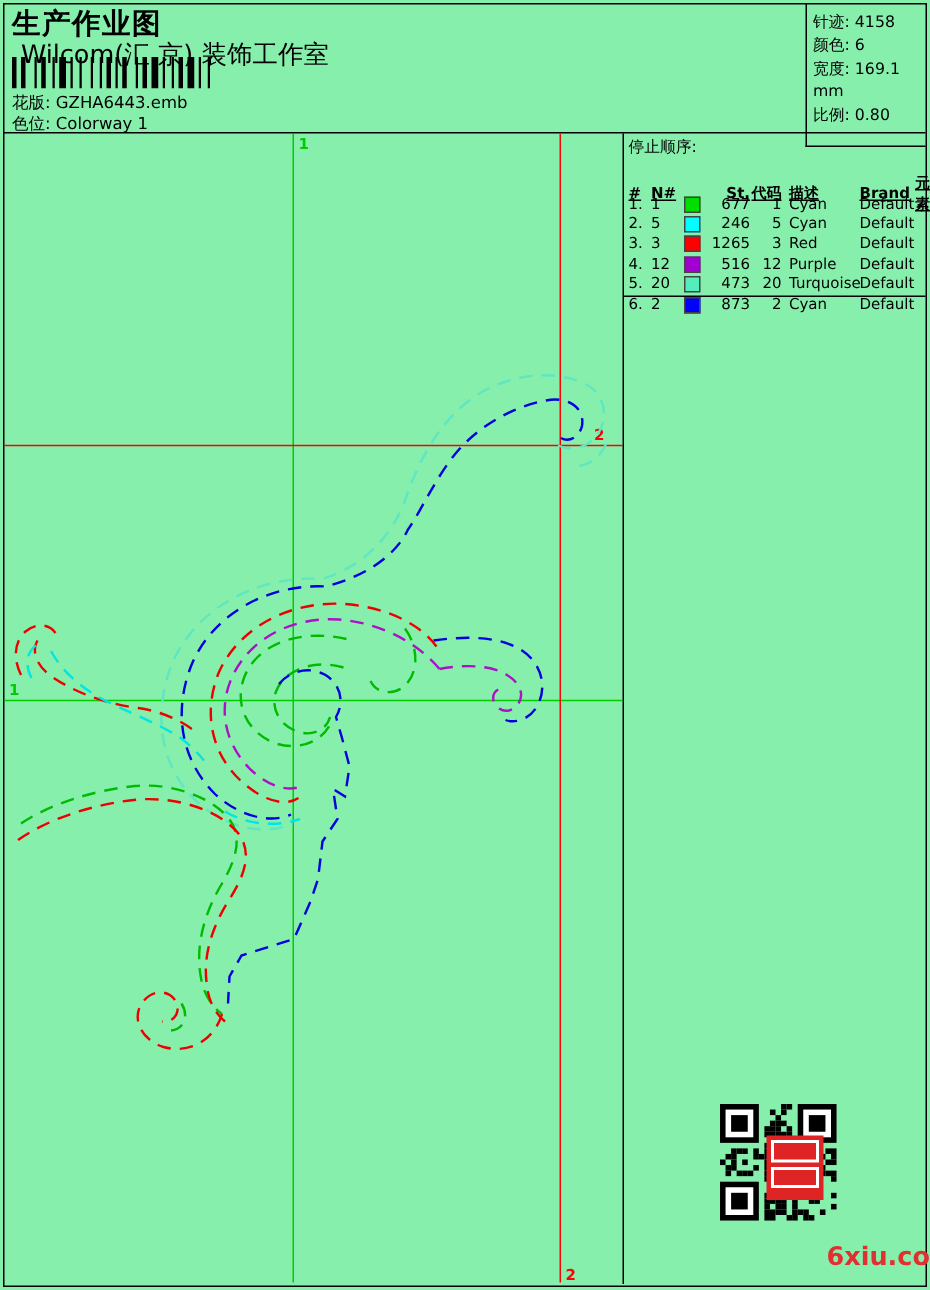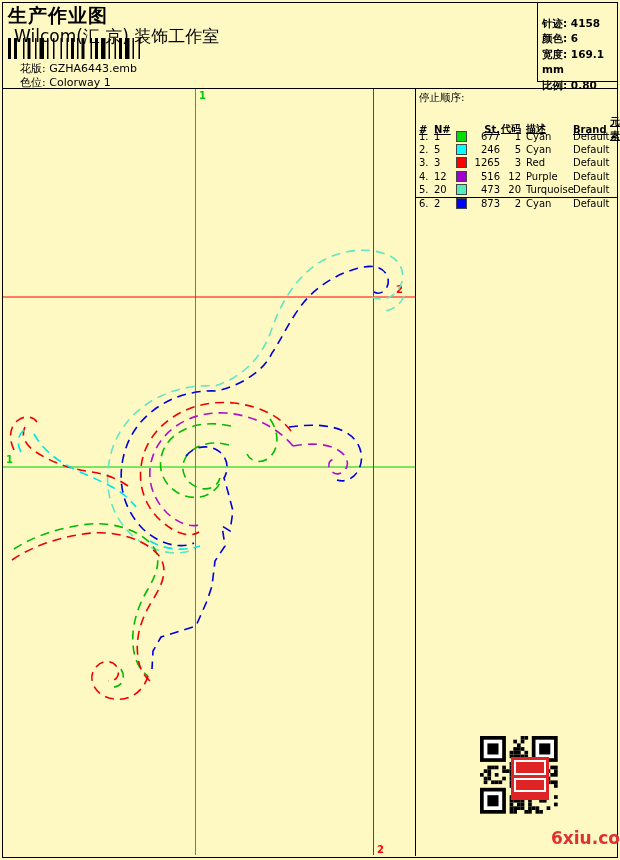--- a/index.html
+++ b/index.html
@@ -1,27 +1,27 @@
 <!DOCTYPE html>
 <html><head>
 <meta charset="utf-8">
 <style>
   html,body{margin:0;padding:0;background:#888;}
-  .page{position:relative;width:620px;height:860px;background:#fef9c3;overflow:hidden;
+  .page{position:relative;width:620px;height:860px;background:#86efac;overflow:hidden;
         font-family:"DejaVu Sans","Liberation Sans",sans-serif;color:#000;}
   .page-border{position:absolute;left:2px;top:2px;width:614px;height:854px;border:1px solid #000;}
   .title{position:absolute;left:8px;top:3px;font-size:19px;font-weight:bold;letter-spacing:1px;}
   .subtitle{position:absolute;left:14px;top:25px;font-size:17px;}
   .barcode{position:absolute;left:8px;top:38px;}
-  .meta{position:absolute;left:20px;font-size:11px;}
+  .meta{position:absolute;left:8px;font-size:11px;}
   .meta.pattern{top:61px;}
   .meta.colorway{top:75px;}
-  .stats-box{position:absolute;left:537px;top:2px;width:80px;height:80px;
+  .stats-box{position:absolute;left:537px;top:2px;width:80px;height:96px;
              border-left:1px solid #000;border-bottom:1px solid #000;
-             padding:14px 0 0 4px;box-sizing:border-box;font-size:10.5px;line-height:15.4px;font-weight:bold;}
+             padding:6px 0 0 4px;box-sizing:border-box;font-size:10.5px;line-height:15.4px;}
   .header-rule{position:absolute;left:2px;top:88px;width:615px;height:1px;background:#000;}
   .design-right-border{position:absolute;left:415px;top:89px;width:1px;height:767px;background:#000;}
   .table-box{position:absolute;left:416px;top:89px;width:201px;height:109px;
              border-bottom:1px solid #000;box-sizing:border-box;padding:2px 0 0 3px;font-size:10px;}
   .table-title{font-size:10.5px;margin-bottom:10px;}
   .seq-grid{display:grid;grid-template-columns:14px 18px 18px 28px 20px 50px 36px 14px;
             align-items:center;column-gap:1px;height:13.4px;}
   .seq-grid.head{font-weight:bold;margin-bottom:1px;}
   .seq-grid.head span{text-decoration:underline;}
   .col-st,.col-code{text-align:right;}

